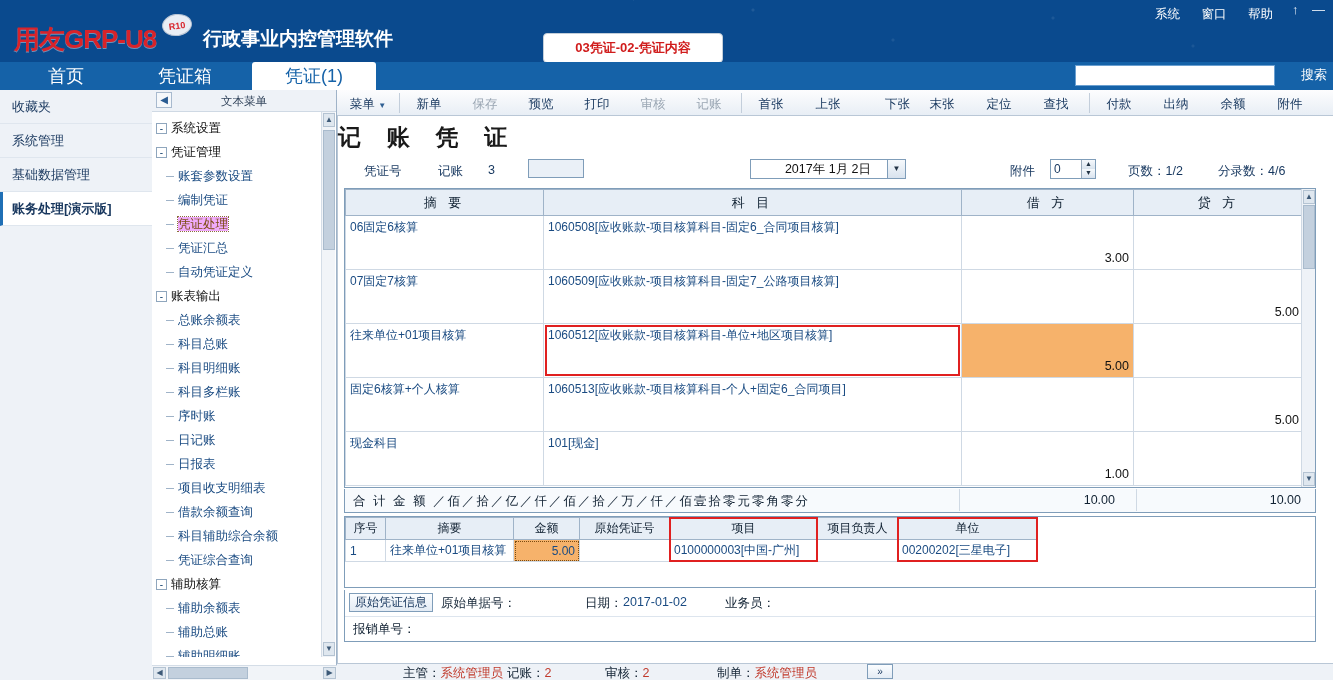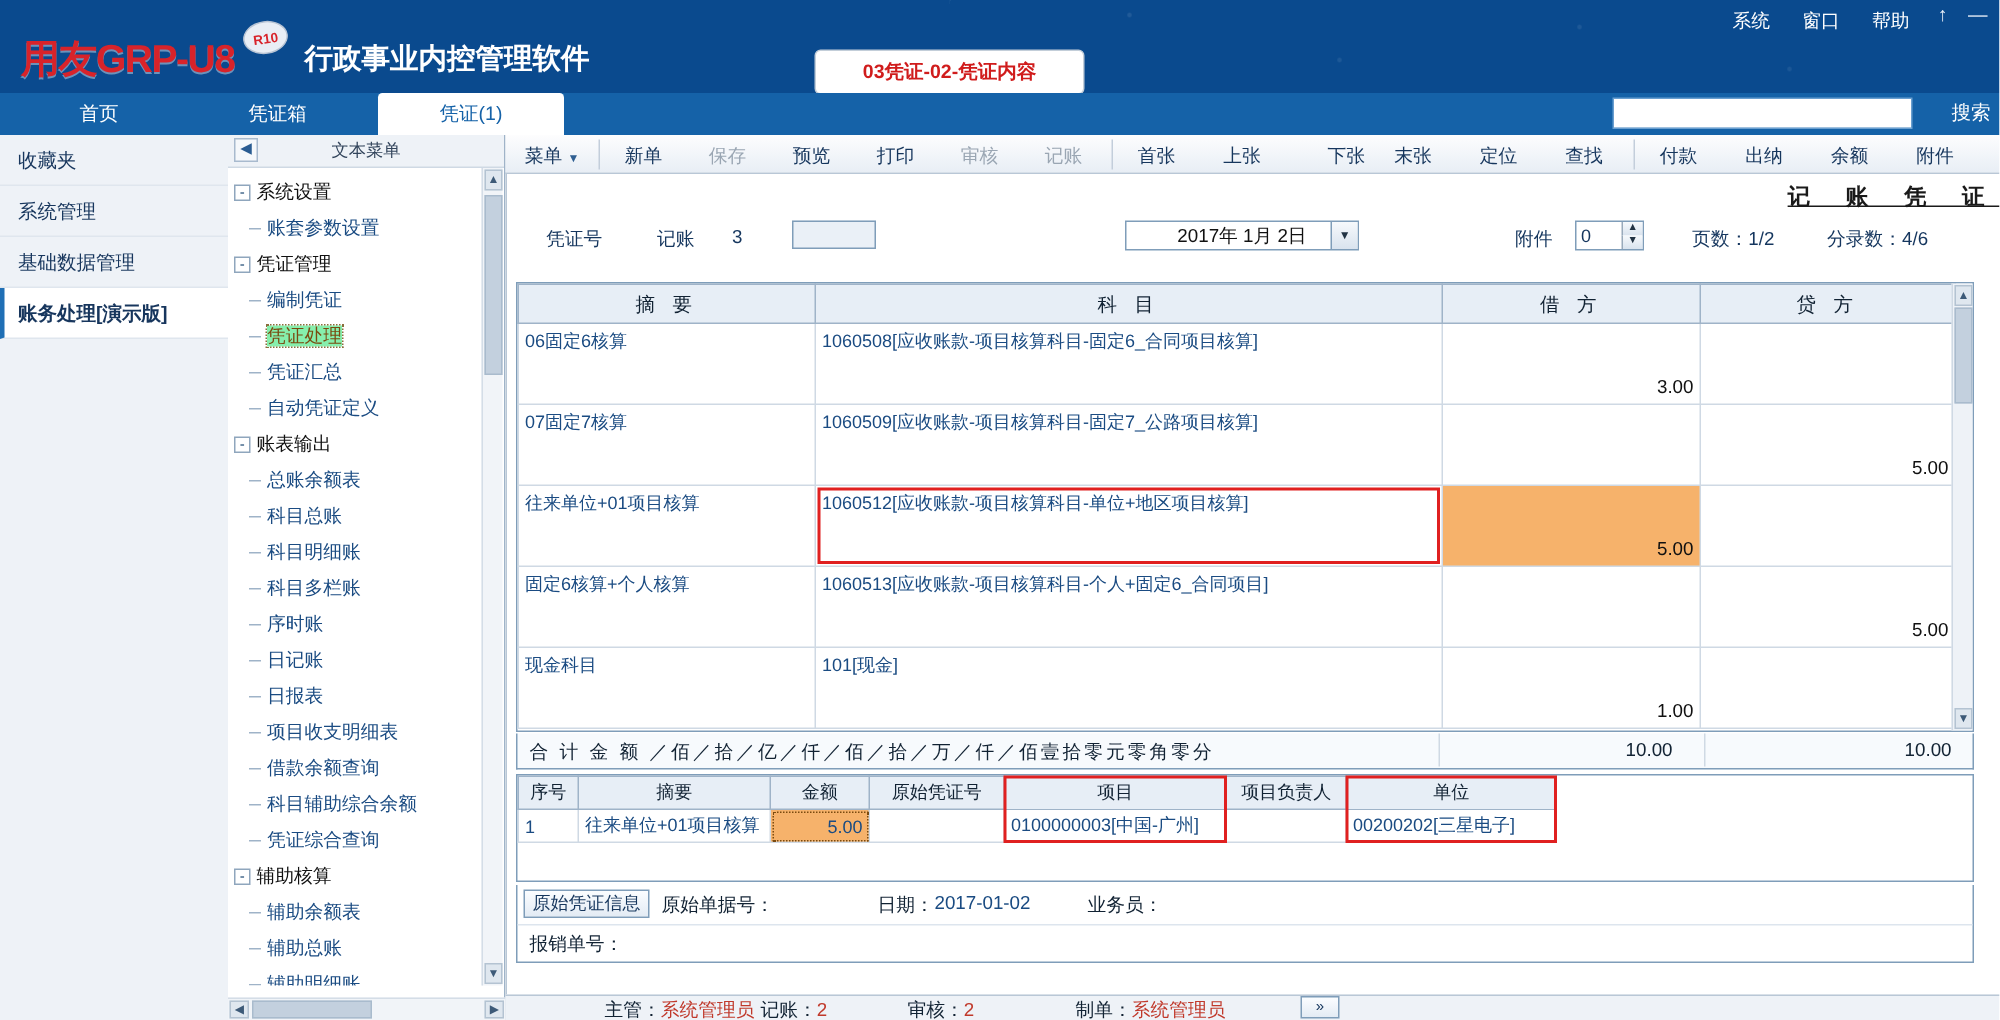--- a/index.html
+++ b/index.html
@@ -68,21 +68,21 @@
   }
   .win-ctrl i { font-style: normal; margin-left: 10px; cursor: pointer; }
 
   
   .tabbar {
     position: absolute; left: 0; top: 62px; width: 1333px; height: 28px;
     background: #1562a8;
   }
   .tab {
     position: absolute; top: 0; height: 28px; line-height: 28px;
-    text-align: center; color: #ffffff; font-size: 13px; cursor: pointer;
+    text-align: center; color: #ffffff; font-size: 18px; cursor: pointer;
   }
   .tab.active {
     background: #ffffff; color: #1562a8; font-weight: normal;
     border-top-left-radius: 3px; border-top-right-radius: 3px;
   }
   #tab0 { left: 20px; width: 92px; }
   #tab1 { left: 130px; width: 110px; }
   #tab2 { left: 252px; width: 124px; }
   .searchbox {
     position: absolute; right: 58px; top: 3px; width: 200px; height: 21px;
@@ -131,21 +131,21 @@
     display: inline-block; width: 11px; height: 11px; line-height: 9px;
     border: 1px solid #8fa6bd; background: #fff; color: #16436f;
     font-size: 10px; text-align: center; margin-right: 4px; vertical-align: middle;
   }
   .tnode.root { color: #111111; }
   .tnode.child { padding-left: 22px; color: #1a4b82; }
   .tnode.child::before {
     content: ""; display: inline-block; width: 8px; height: 1px;
     background: #9fb3c8; vertical-align: middle; margin-right: 4px; margin-left: -12px;
   }
-  .tnode.sel .lbl { background: #86efac; outline: 1px dotted #8a6d3b; color: #7a4b10; }
+  .tnode.sel .lbl { background: #f0abfc; outline: 1px dotted #8a6d3b; color: #7a4b10; }
   .tree-vscroll {
     position: absolute; right: 1px; top: 22px; width: 14px; height: 545px; background: #f1f4f8; border-left: 1px solid #d4dde7;
   }
   .tree-vscroll .thumb { position: absolute; top: 18px; left: 1px; width: 12px; height: 120px; background: #c3d0de; border: 1px solid #a9bbcd; }
   .tree-vscroll .arw { position: absolute; left: 1px; width: 12px; height: 14px; background: #dfe7ef; border: 1px solid #b4c3d2; text-align: center; line-height: 12px; font-size: 8px; color: #3d5a78; }
   .tree-vscroll .arw.up { top: 1px; } .tree-vscroll .arw.dn { bottom: 1px; }
   .tree-hscroll {
     position: absolute; left: 0; bottom: 0; width: 185px; height: 15px; background: #f1f4f8; border-top: 1px solid #d4dde7;
   }
   .tree-hscroll .thumb { position: absolute; left: 16px; top: 1px; width: 80px; height: 12px; background: #c3d0de; border: 1px solid #a9bbcd; }
@@ -166,22 +166,22 @@
   .tbtn.dis { color: #9aa6b3; }
   .tbsep { position: absolute; top: 3px; width: 1px; height: 20px; background: #c3cedb; }
   .tcaret { font-size: 8px; color: #2f5f92; }
 
   
   .voucher {
     position: absolute; left: 337px; top: 116px; width: 996px; height: 547px;
     background: #ffffff; border-left: 1px solid #b9c7d6;
   }
   .v-title {
-    text-align: right; font-size: 15px; font-weight: bold; color: #1a1a1a;
-    letter-spacing: 10px; margin-top: 6px; font-family: "Liberation Serif", serif; text-decoration: underline;
+    text-align: left; font-size: 23px; font-weight: bold; color: #1a1a1a;
+    letter-spacing: 10px; margin-top: 6px; font-family: "Liberation Serif", serif;
   }
   .v-meta { position: relative; height: 28px; margin-top: 6px; font-size: 12.5px; color: #15365e; }
   .v-meta .lbl { position: absolute; top: 4px; }
   .v-num-box {
     position: absolute; left: 190px; top: 0px; width: 56px; height: 19px;
     border: 1px solid #7f9db9; background: #eaf0f7;
   }
   .v-date {
     position: absolute; left: 412px; top: 0px; width: 156px; height: 20px;
     border: 1px solid #7f9db9; background: #ffffff; font-size: 12.5px;
@@ -300,22 +300,22 @@
     <div class="leftnav-item sel">账务处理[演示版]</div>
   </div>
 
   <div class="treepanel">
     <div class="tree-header">
       <div class="tree-collapse">◀</div>
       <span>文本菜单</span>
     </div>
     <div class="tree-body">
       <div class="tnode root"><span class="tog">-</span><span class="lbl">系统设置</span></div>
+      <div class="tnode root"><span class="tog">-</span><span class="lbl">凭证管理</span></div>
       <div class="tnode child"><span class="lbl">账套参数设置</span></div>
-      <div class="tnode root"><span class="tog">-</span><span class="lbl">凭证管理</span></div>
       <div class="tnode child"><span class="lbl">编制凭证</span></div>
       <div class="tnode child sel"><span class="lbl">凭证处理</span></div>
       <div class="tnode child"><span class="lbl">凭证汇总</span></div>
       <div class="tnode child"><span class="lbl">自动凭证定义</span></div>
       <div class="tnode root"><span class="tog">-</span><span class="lbl">账表输出</span></div>
       <div class="tnode child"><span class="lbl">总账余额表</span></div>
       <div class="tnode child"><span class="lbl">科目总账</span></div>
       <div class="tnode child"><span class="lbl">科目明细账</span></div>
       <div class="tnode child"><span class="lbl">科目多栏账</span></div>
       <div class="tnode child"><span class="lbl">序时账</span></div>

